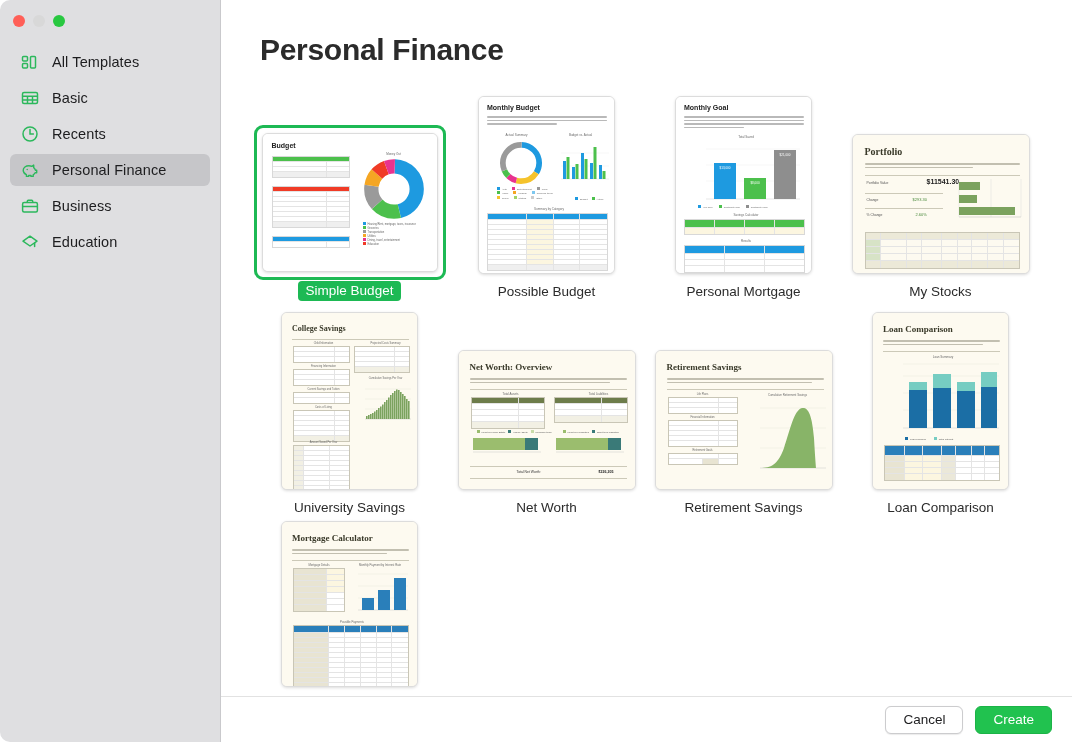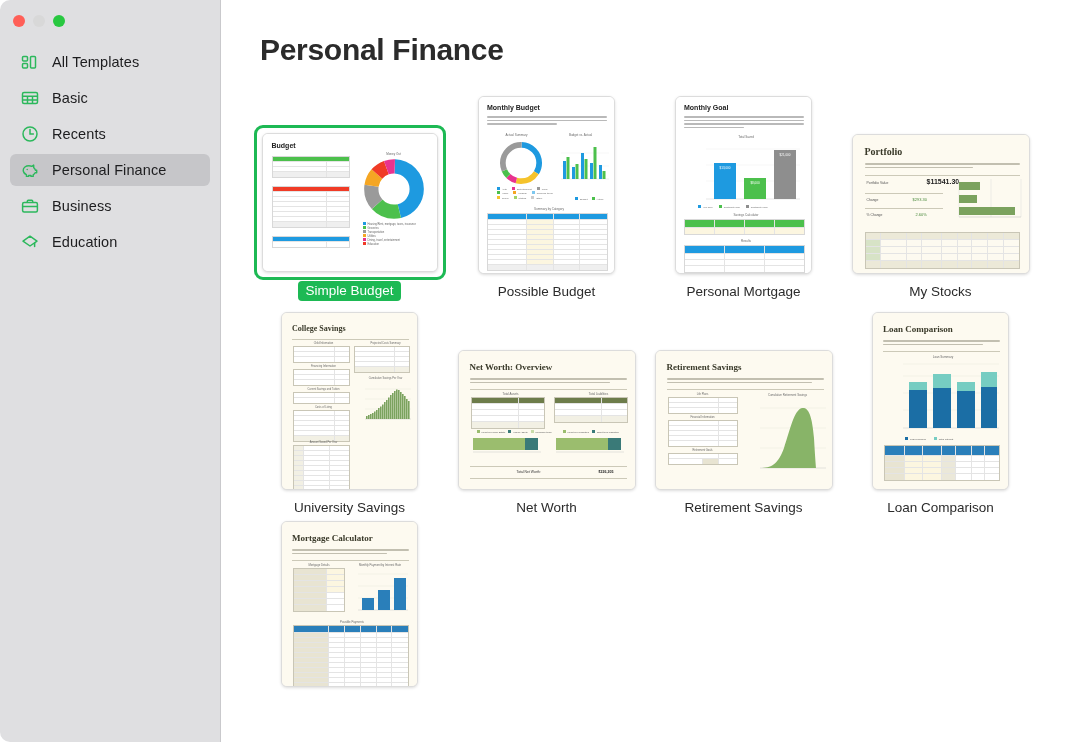--- a/index.html
+++ b/index.html
@@ -1209,15 +1209,19 @@
                     </div>
                 </div>
               </div>
             </div>
           </div>
         </div>
 
       </div>
     </div>
 
+    <div class="footer">
+      <div class="btn btn-cancel">Cancel</div>
+      <div class="btn btn-create">Create</div>
+    </div>
   </div>
 
 </div>
 
 </body></html>

